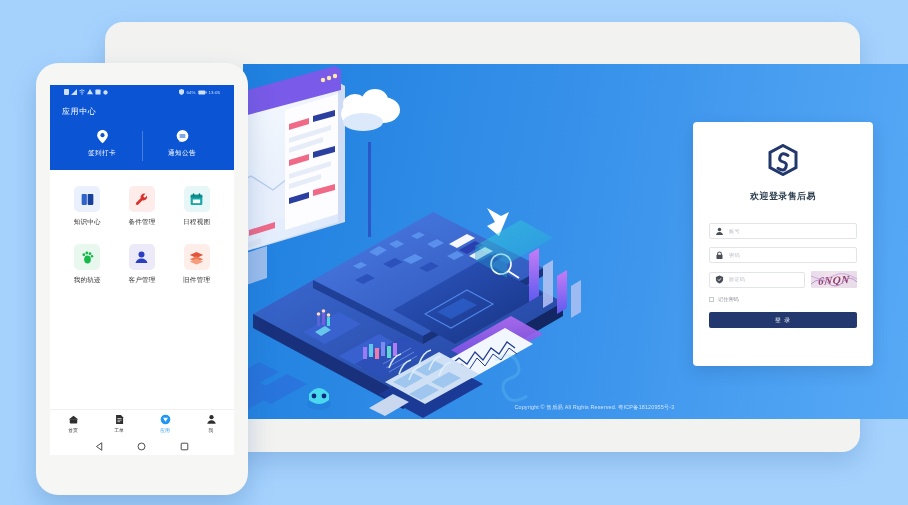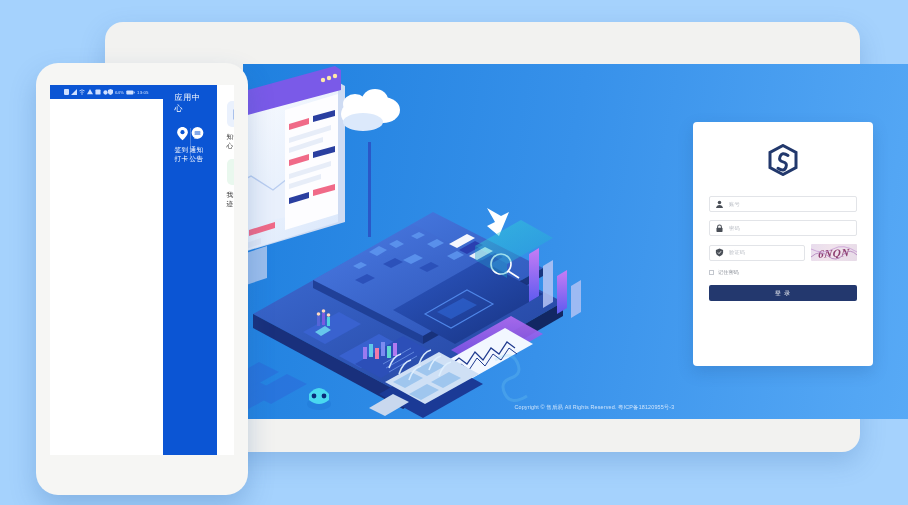--- a/index.html
+++ b/index.html
@@ -93,21 +93,21 @@
     position:absolute; left:36px; top:63px;
     width:212px; height:432px;
     background:#f6f6f4;
     border-radius:22px;
     box-shadow:0 12px 26px rgba(40,90,160,.25);
   }
   .phone-screen {
     position:absolute; left:14px; top:22px;
     width:184px; height:370px;
     background:#fff; overflow:hidden;
-    display:flex; flex-direction:row;
+    display:flex; flex-direction:column;
   }
   .status-bar {
     height:14px; background:#0b55d4;
     display:flex; align-items:center; justify-content:space-between;
     padding:0 14px;
   }
   .status-left, .status-right { display:flex; align-items:center; gap:2px; }
   .sb-ico { display:block; }
   .sb-txt { font-size:4.4px; color:#cfe0ff; letter-spacing:.1px; }
 
@@ -374,20 +374,21 @@
       </div>
 
       <div class="login-card">
         <div class="logo-wrap">
           <svg width="30" height="32" viewBox="0 0 30 32">
             <path d="M15 1.5 L28 8.5 L28 23.5 L15 30.5 L2 23.5 L2 8.5 Z" fill="none" stroke="#22386c" stroke-width="3"></path>
             <path d="M20 11.5 q-6-4.2 -8 1.2 q-1.6 4.2 3 5.2 q4.6 1 3 5.2 q-2 5.2 -8 1.2" fill="none" stroke="#22386c" stroke-width="3" stroke-linecap="round"></path>
           </svg>
         </div>
 
+        <div class="login-title">欢迎登录售后易</div>
 
         <div class="fields">
 
           <div class="field">
             <svg class="ico" viewBox="0 0 16 16">
               <circle cx="8" cy="4.6" r="3.1" fill="#4a4f57"></circle>
               <path d="M1.8 14.2 q1.2-5.2 6.2-5.2 q5 0 6.2 5.2 Z" fill="#4a4f57"></path>
             </svg>
             <span class="ph">账号</span>
           </div>

